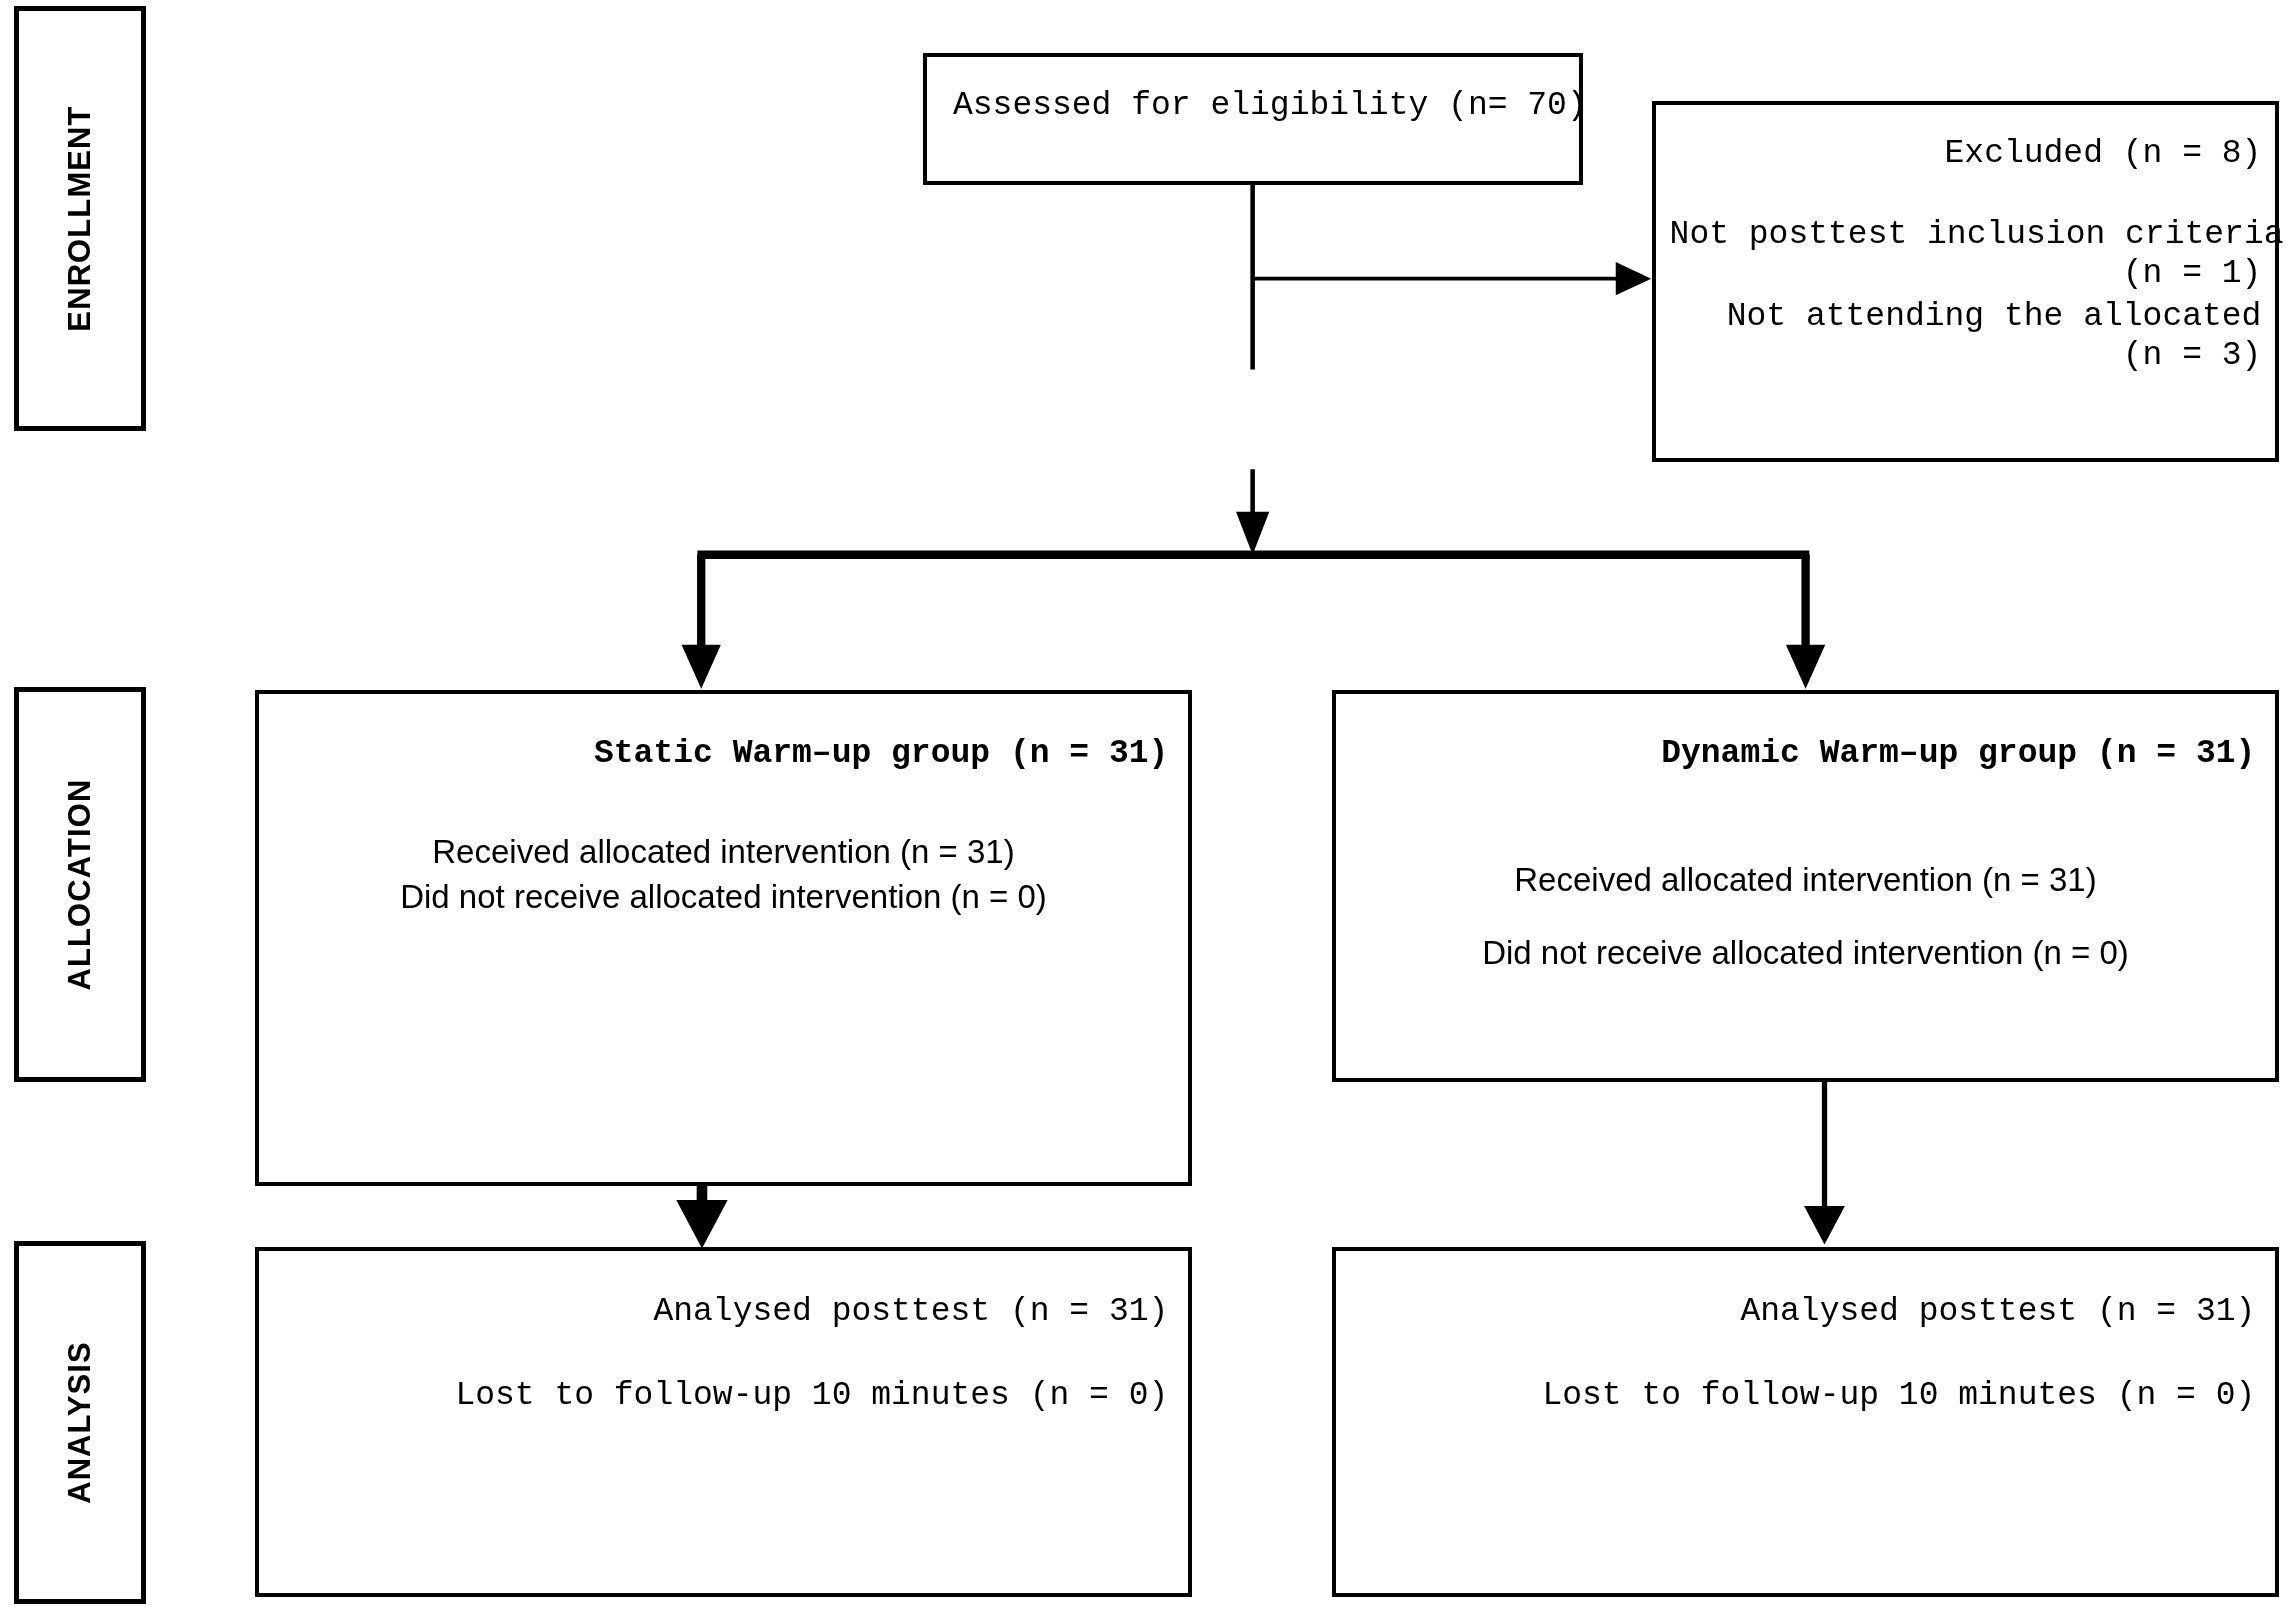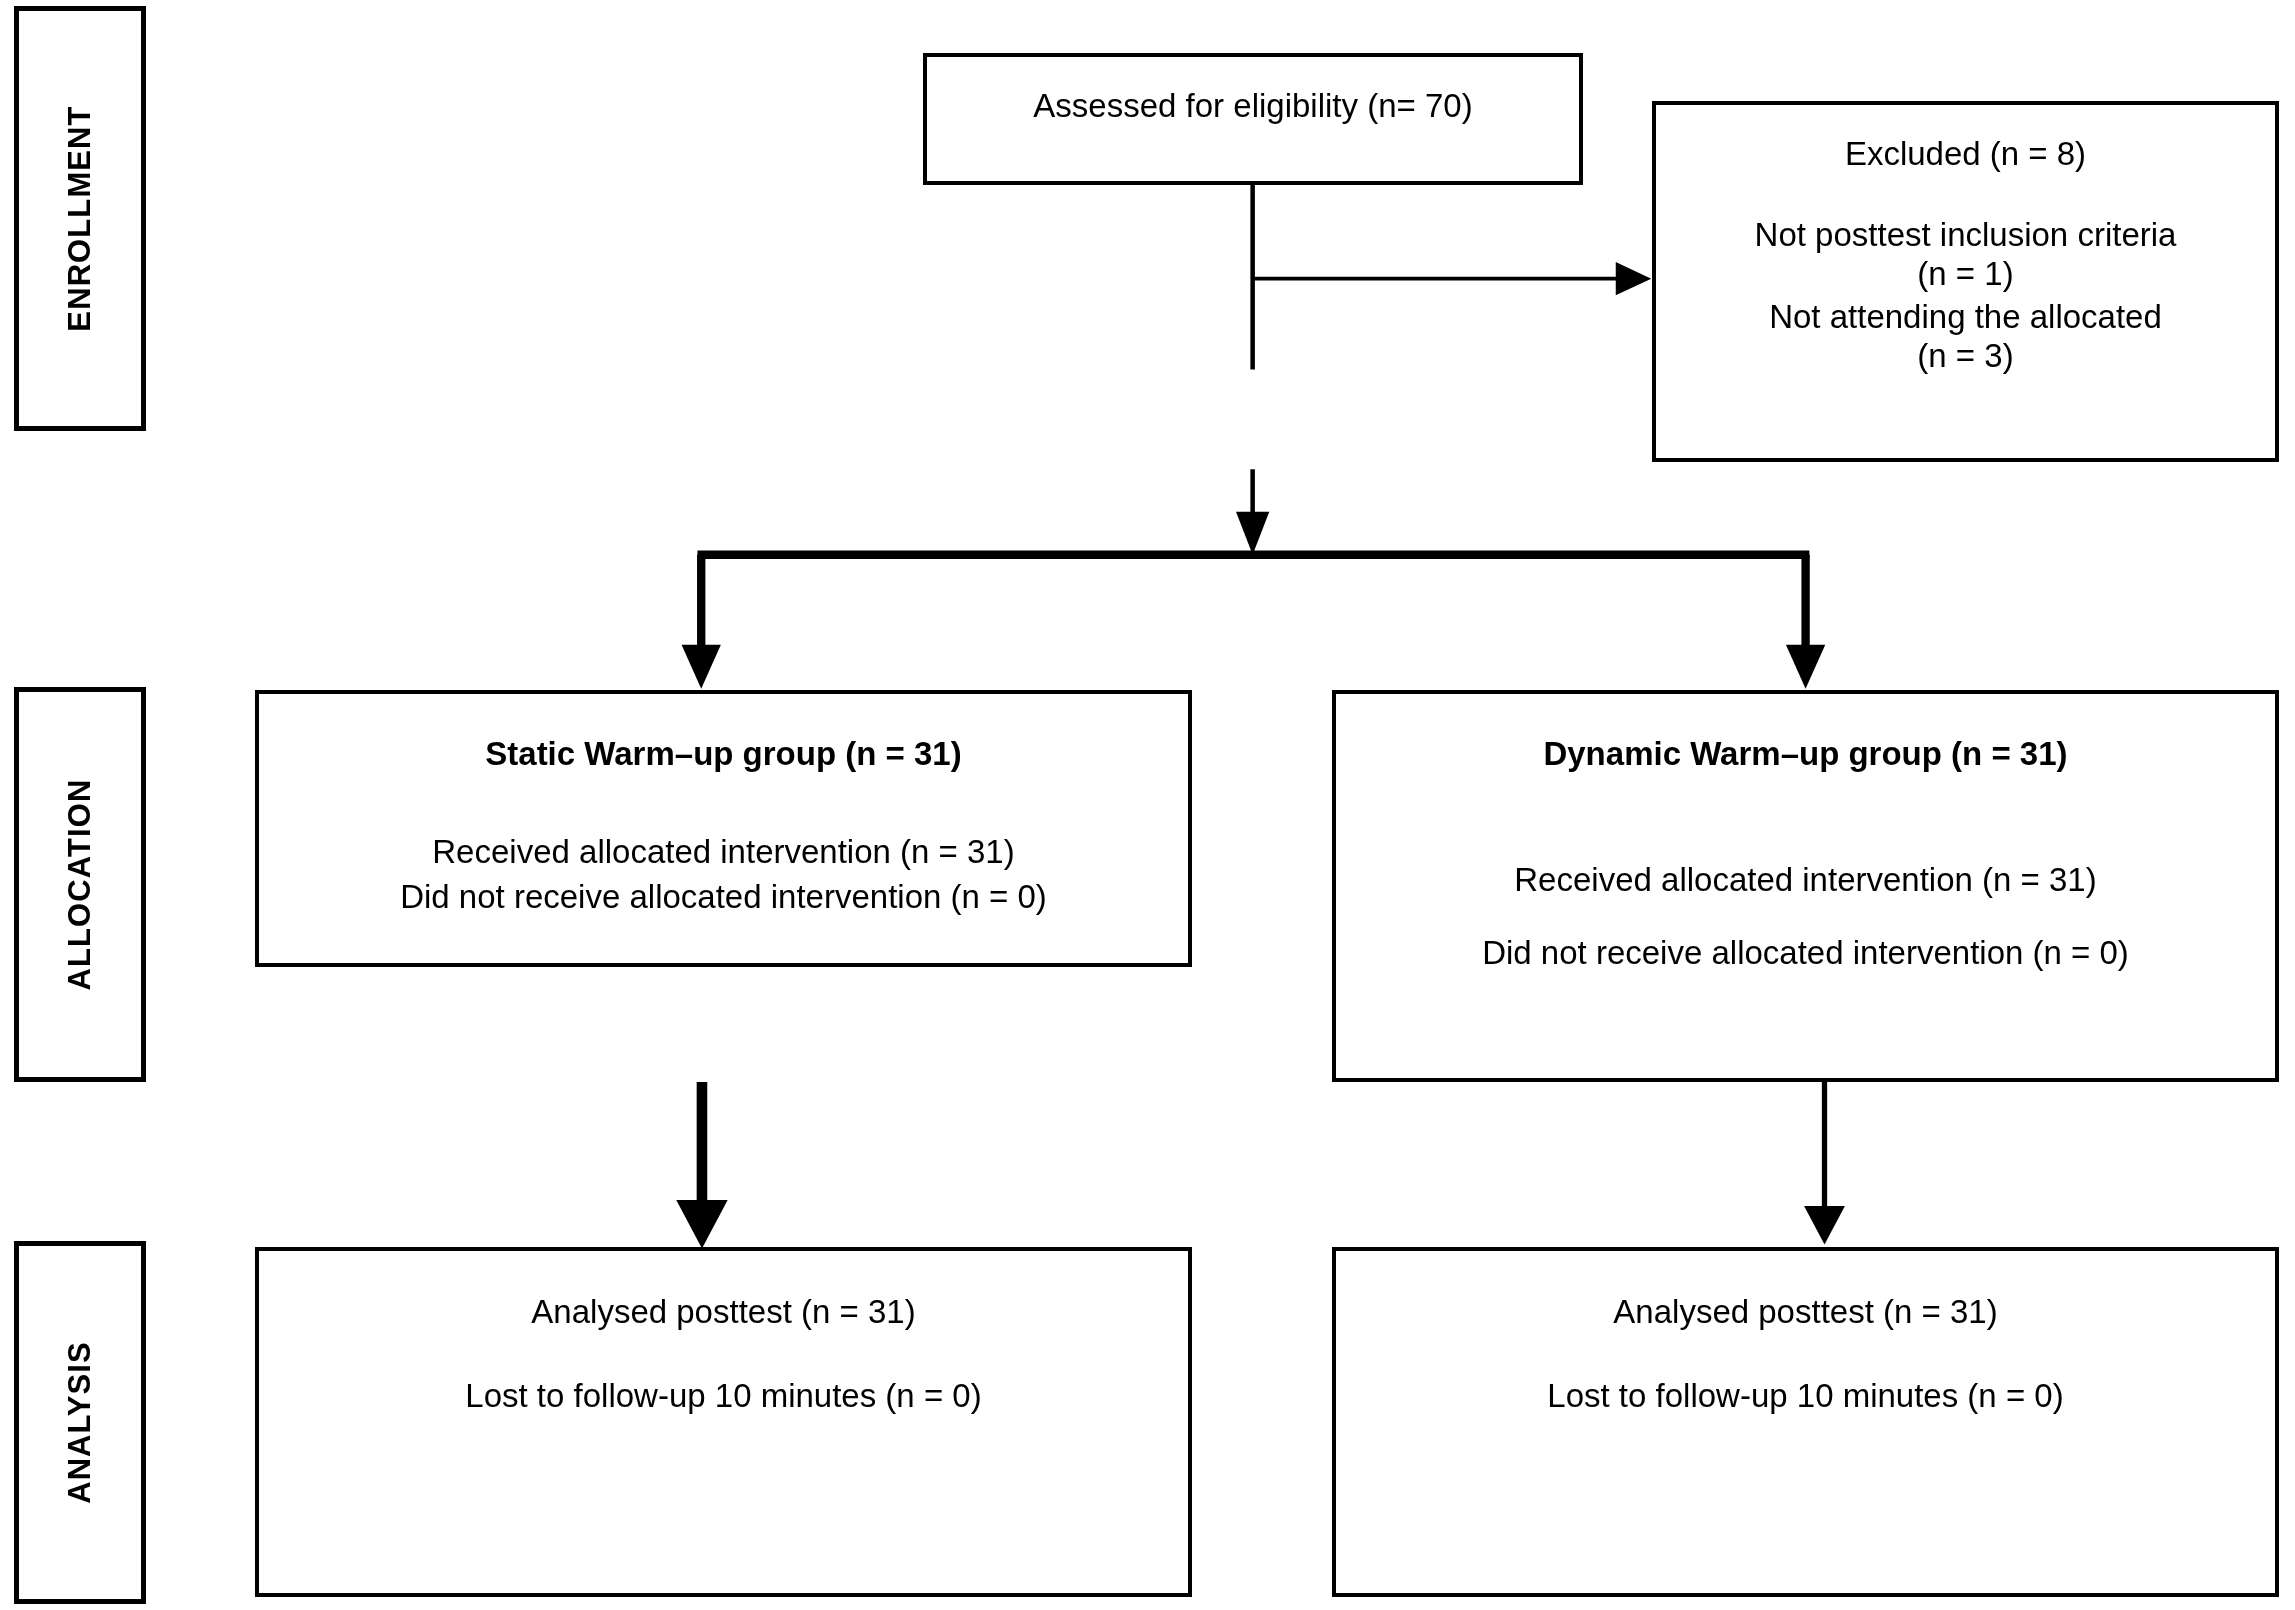--- a/index.html
+++ b/index.html
@@ -52,21 +52,21 @@
     left: 0;
     right: 0;
     display: flex;
     flex-direction: column;
   }
   .line {
     font-size: 33px;
     line-height: 1.18;
     white-space: nowrap;
   }
-  .line.center { text-align: center; }
+  .line.center { text-align: right; font-family: Liberation Mono, monospace; }
   .line.left { text-align: center; }
   .line.bold {
     font-weight: bold;
     font-size: 33px;
   }
 </style>
 </head>
 <body>
 
 <div id="canvas">
@@ -118,21 +118,21 @@
     <div class="box-inner" style="top:30px; padding:0 13.6px;">
       <div class="line center">Excluded (n = 8)</div>
       <div class="line center" style="margin-top:42px;">Not posttest inclusion criteria</div>
       <div class="line center">(n = 1)</div>
       <div class="line center" style="margin-top:4.5px;">Not attending the allocated</div>
       <div class="line center">(n = 3)</div>
     </div>
   </div>
 
 
-  <div class="box" style="left:255px; top:690px; width:937px; height:277px;">
+  <div class="box" style="left:255px; top:690px; width:937px; height:496px;">
     <div class="box-inner" style="top:41px; padding:0 19.7px;">
       <div class="line center bold">Static Warm–up group (n = 31)</div>
       <div class="line left" style="margin-top:59px;">Received allocated intervention (n = 31)</div>
       <div class="line left" style="margin-top:6px;">Did not receive allocated intervention (n = 0)</div>
     </div>
   </div>
 
   <div class="box" style="left:1332px; top:690px; width:947px; height:392px;">
     <div class="box-inner" style="top:41px; padding:0 19.7px;gap:28px;">
       <div class="line center bold">Dynamic Warm–up group (n = 31)</div>

